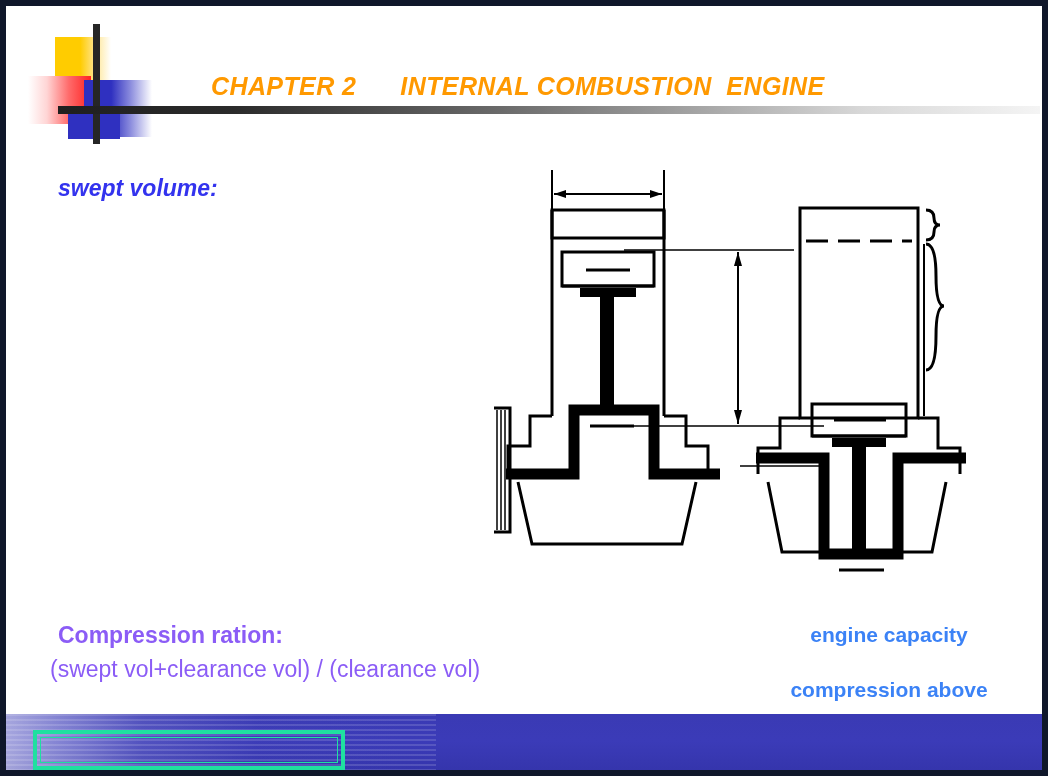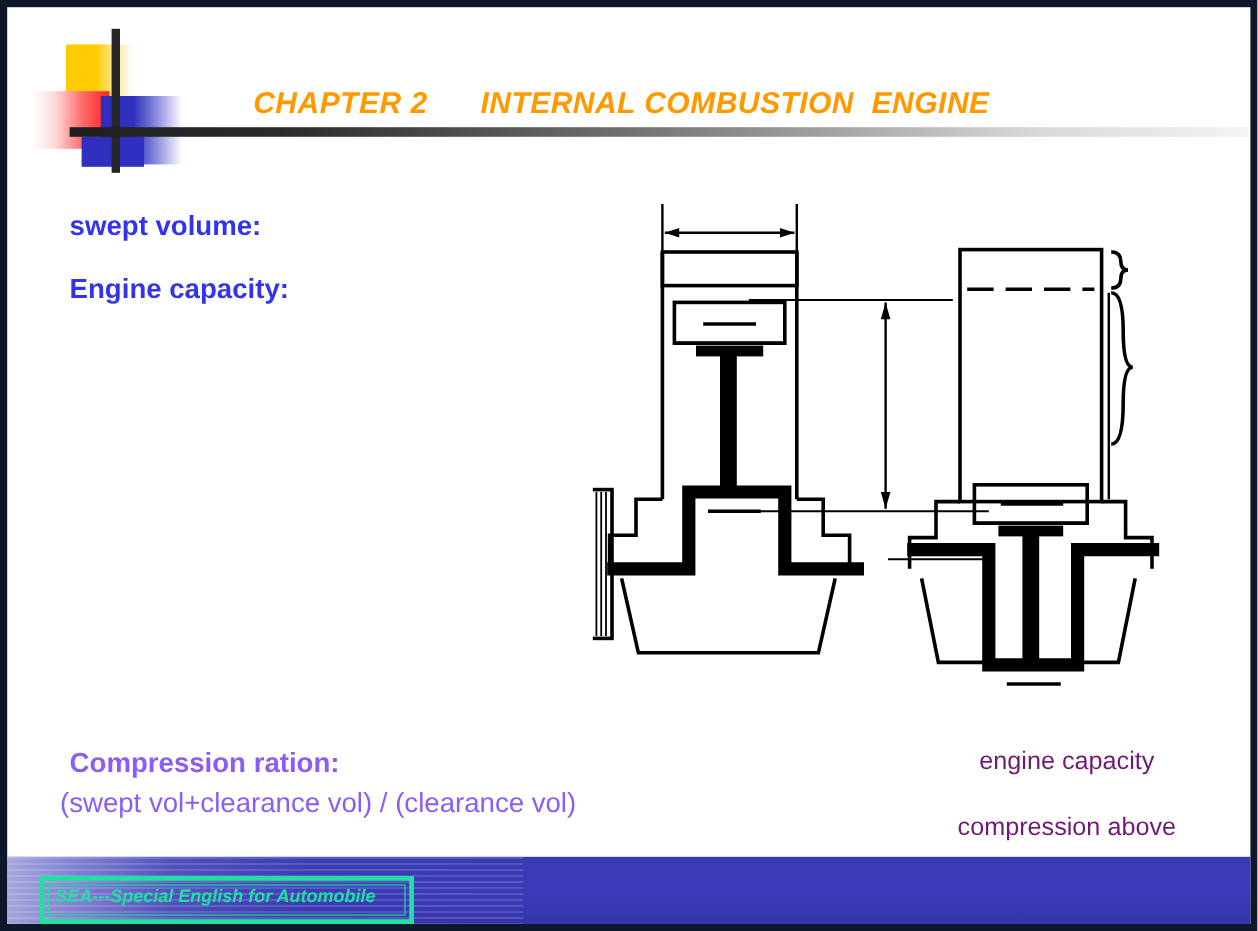--- a/index.html
+++ b/index.html
@@ -73,42 +73,42 @@
 
   
   .body-text {
     position: absolute;
     left: 44px; top: 166px;
     width: 470px;
     color: #3333EE;
     font-size: 23px;
     line-height: 32px;
   }
-  .blk { margin-bottom: 20px; }
+  .blk { margin-bottom: 20px; font-style: italic; }
   .blk-heading { font-weight: bold; margin-left: 8px; }
   .blk-body { font-weight: normal; }
   .indent { display: inline-block; width: 32px; }
 
   .compression-block {
     position: absolute;
     left: 44px; top: 612px;
     width: 520px;
     color: #8b5cf6;
     font-size: 23px;
     line-height: 34px;
   }
   .compression-block .blk-heading { margin-left: 8px; }
 
   
   .right-note {
     position: absolute;
     text-align: center;
-    color: #701a75;
+    color: #3b82f6;
     font-size: 21px;
-    font-weight: normal;
+    font-weight: bold;
   }
   .right-note.n1 { left: 738px; top: 617px; width: 290px; }
   .right-note.n2 { left: 738px; top: 672px; width: 290px; }
 
   
   .diagram {
     position: absolute;
     left: 488px; top: 152px;
     width: 560px; height: 420px;
   }
@@ -181,21 +181,20 @@
   <div class="title">CHAPTER 2      INTERNAL COMBUSTION  ENGINE</div>
 
   <div class="body-text">
 
     <div class="blk">
       <div class="blk-heading">swept volume:</div>
     </div>
 
 
     <div class="blk">
-      <div class="blk-heading">Engine capacity:</div>
     </div>
 
   </div>
 
   <div class="compression-block">
     <div class="blk-heading">Compression ration:</div>
     <div class="blk-body">(swept vol+clearance vol) / (clearance vol)</div>
   </div>
 
   <div class="right-note n1">engine capacity</div>
@@ -280,15 +279,14 @@
         <line x1="430" y1="86" x2="430" y2="258" stroke-width="2"></line>
       </g>
     </svg>
 
   </div>
 
   <div class="footer-bar"></div>
   <div class="footer-box">
     <div class="footer-box-inner"></div>
   </div>
-  <div class="footer-text">SEA---Special English for Automobile</div>
 
 </div>
 
 </body></html>

